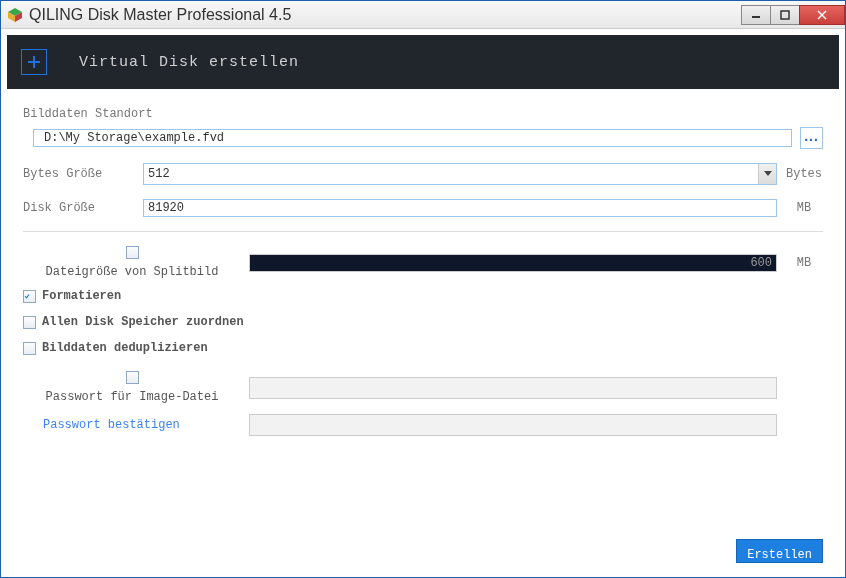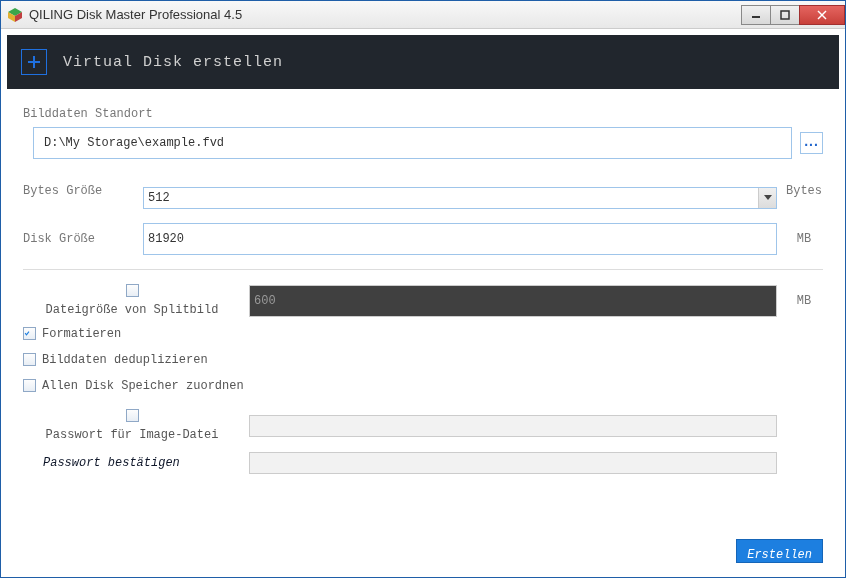--- a/index.html
+++ b/index.html
@@ -29,21 +29,21 @@
       border-bottom: 1px solid #ccc;
     }
     .app-icon {
       width: 16px;
       height: 16px;
       margin-right: 6px;
       display: inline-block;
     }
     .title-text {
       flex: 1;
-      font-size: 13px;
+      font-size: 16px;
       color: #333;
     }
     .win-buttons {
       display: flex;
       height: 20px;
     }
     .win-btn {
       width: 30px;
       height: 20px;
       display: flex;
@@ -61,21 +61,21 @@
       border-top-right-radius: 0;
     }
     .win-btn svg { display: block; }
 
     .dark-header {
       background: #21262d;
       margin: 6px;
       padding: 14px 14px;
       display: flex;
       align-items: center;
-      gap: 16px;
+      gap: 32px;
     }
     .dark-header-icon {
       width: 26px;
       height: 26px;
       border: 1px solid #1f70e0;
       display: flex;
       align-items: center;
       justify-content: center;
     }
     .dark-header-title {
@@ -110,35 +110,36 @@
     }
     .unit-col {
       width: 38px;
       text-align: center;
       color: #777;
       flex-shrink: 0;
     }
 
     input[type="text"].txt {
       width: 100%;
-      height: 32px;
+      height: 18px;
       border: 1px solid #9fc5ea;
       padding: 2px 4px;
       font-family: "Courier New", monospace;
       font-size: 12px;
       color: #333;
       outline: none;
     }
     input[type="text"].txt.indent {
       padding-left: 10px;
     }
     input[type="text"].txt:disabled {
-      background: #404040;
+      background: #0f172a;
       color: #999;
       border-color: #ccc;
+      text-align: right;
     }
     .browse-btn {
       width: 24px;
       height: 22px;
       border: 1px solid #9fc5ea;
       background: #fff;
       color: #2266cc;
       font-weight: bold;
       font-size: 14px;
       line-height: 8px;
@@ -146,21 +147,20 @@
       letter-spacing: 1px;
       display: flex;
       align-items: center;
       justify-content: center;
       padding-bottom: 4px;
     }
 
     .select-wrap {
       position: relative;
       flex: 1;
-      margin-top: 14px;
     }
     .select-wrap select {
       width: 100%;
       height: 22px;
       border: 1px solid #9fc5ea;
       background: #fff;
       font-family: "Courier New", monospace;
       font-size: 12px;
       padding-left: 4px;
       color: #333;
@@ -182,23 +182,24 @@
     }
 
     .divider {
       height: 1px;
       background: #ddd;
       margin: 4px 0 14px 0;
     }
 
     .check-row {
       display: flex;
-      align-items: flex-start;
+      align-items: flex-end;
       margin-bottom: 12px;
       gap: 6px;
+      font-weight: bold;
     }
     .checkbox {
       width: 13px;
       height: 13px;
       border: 1px solid #8fa8c6;
       background: linear-gradient(to bottom, #fdfdfd, #e8eef5);
       display: inline-flex;
       align-items: center;
       justify-content: center;
       flex-shrink: 0;
@@ -219,23 +220,22 @@
       width: 218px;
       display: flex;
       align-items: center;
       gap: 6px;
       flex-shrink: 0;
       flex-direction: column;
     }
     .pw-label-col {
       width: 218px;
       padding-left: 20px;
-      color: #0f172a;
-      flex-shrink: 0;
-      font-style: italic;
+      color: #3b82f6;
+      flex-shrink: 0;
     }
     .pw-input {
       flex: 1;
       height: 22px;
       border: 1px solid #ccc;
       background: #f2f2f2;
       padding: 2px 4px;
     }
 
     .footer {
@@ -246,21 +246,20 @@
     }
     .btn {
       min-width: 82px;
       height: 24px;
       border: 1px solid #888;
       background: #fff;
       font-family: "Courier New", monospace;
       font-size: 12px;
       cursor: pointer;
       padding: 8px 10px;
-      font-style: italic;
     }
     .btn.primary {
       background: #1d7fe0;
       color: #fff;
       border-color: #1565b8;
     }
   </style>
 </head>
 <body>
 
@@ -349,26 +348,26 @@
       <span class="checkbox checked">
         <svg width="11" height="11" viewBox="0 0 11 11">
             <polyline points="2,5 4.5,8 9,2" fill="none" stroke="#1d7fe0" stroke-width="2"></polyline>
           </svg>
       </span>
       <span class="check-label">Formatieren</span>
     </div>
 
     <div class="check-row">
       <span class="checkbox"></span>
-      <span class="check-label">Bilddaten deduplizieren</span>
+      <span class="check-label">Allen Disk Speicher zuordnen</span>
     </div>
 
     <div class="check-row">
       <span class="checkbox"></span>
-      <span class="check-label">Allen Disk Speicher zuordnen</span>
+      <span class="check-label">Bilddaten deduplizieren</span>
     </div>
 
     <div class="row" style="margin-bottom:10px; margin-top:16px;">
       <div class="check-label-col">
         <span class="checkbox"></span>
         <span class="check-label">Passwort für Image-Datei</span>
       </div>
       <input type="text" class="pw-input" disabled="" style="">
       <div class="unit-col"></div>
     </div>

